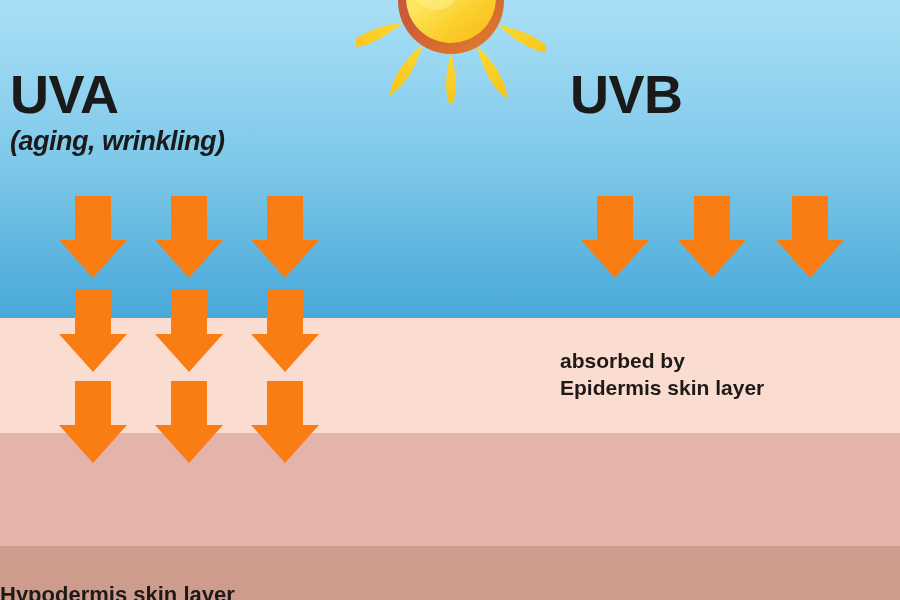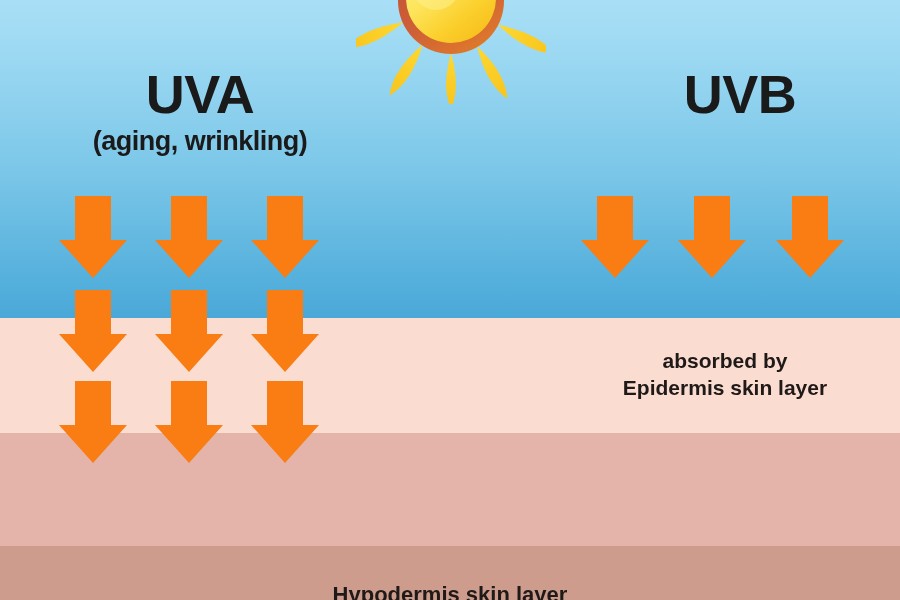--- a/index.html
+++ b/index.html
@@ -51,52 +51,51 @@
     left: 356px;
     top: -96px;
     width: 190px;
     height: 200px;
     pointer-events: none;
   }
 
   
   .band-heading {
     position: absolute;
-    text-align: center;
     color: #1a1a1a;
     letter-spacing: -0.5px;
   }
   .band-title {
     font-size: 54px;
     font-weight: bold;
     line-height: 1.05;
     white-space: nowrap;
   }
   .band-sub {
     font-size: 27px;
     font-weight: bold;
     line-height: 1.1;
     white-space: nowrap;
     margin-top: 4px;
+    font-style: italic;
   }
   #uva-heading { left: 10px; top: 66px; width: 380px; }
   #uvb-heading { left: 570px; top: 66px; width: 340px; }
 
   
   .arrow {
     position: absolute;
     width: 68px;
     height: 82px;
   }
   .arrow svg { display: block; width: 68px; height: 82px; }
 
   
   .caption {
     position: absolute;
-    text-align: center;
     color: #1f1a18;
     font-weight: bold;
     font-size: 21px;
     line-height: 1.28;
     white-space: pre-line;
   }
   #epidermis-caption { left: 560px; top: 348px; width: 330px; }
   #dermis-caption    { left: 30px;  top: 476px; width: 330px; }
   #hypodermis-caption{
     left: 0; top: 561px; width: 900px;

